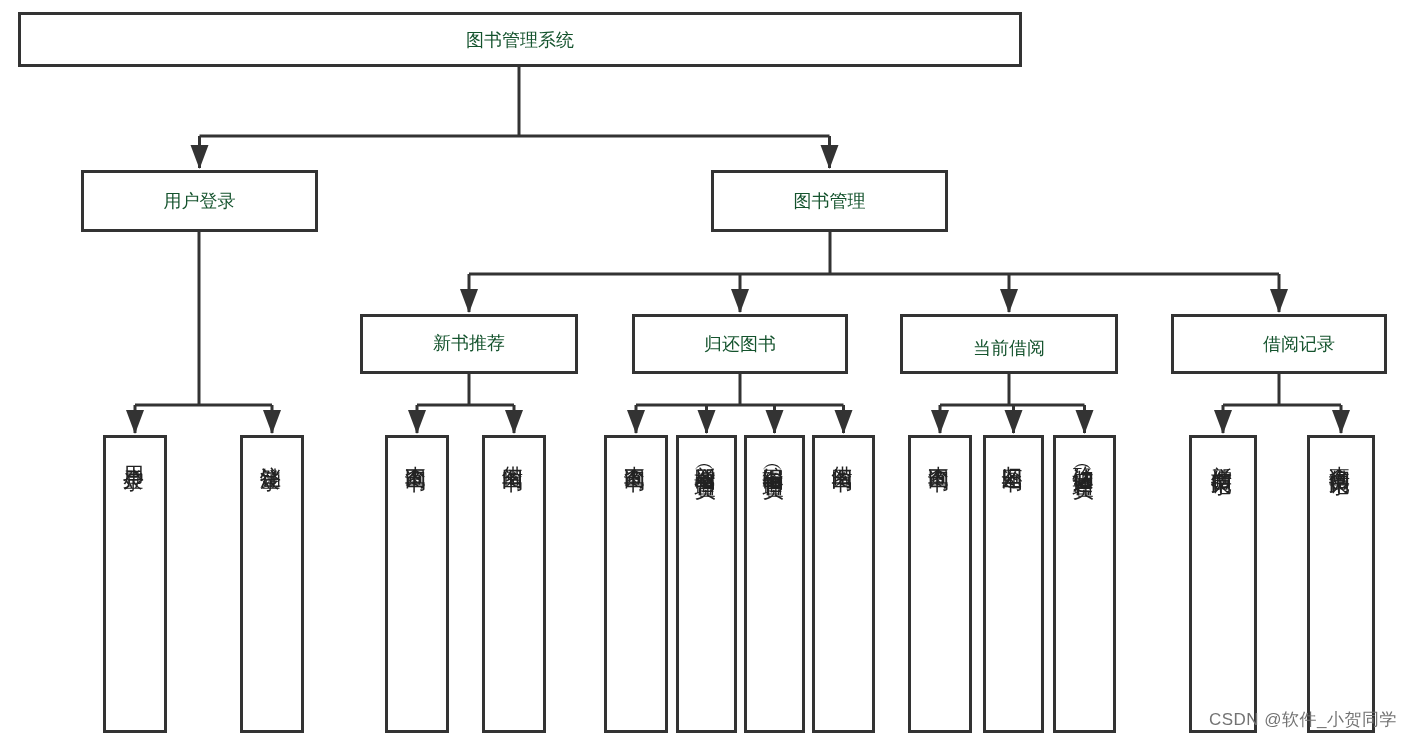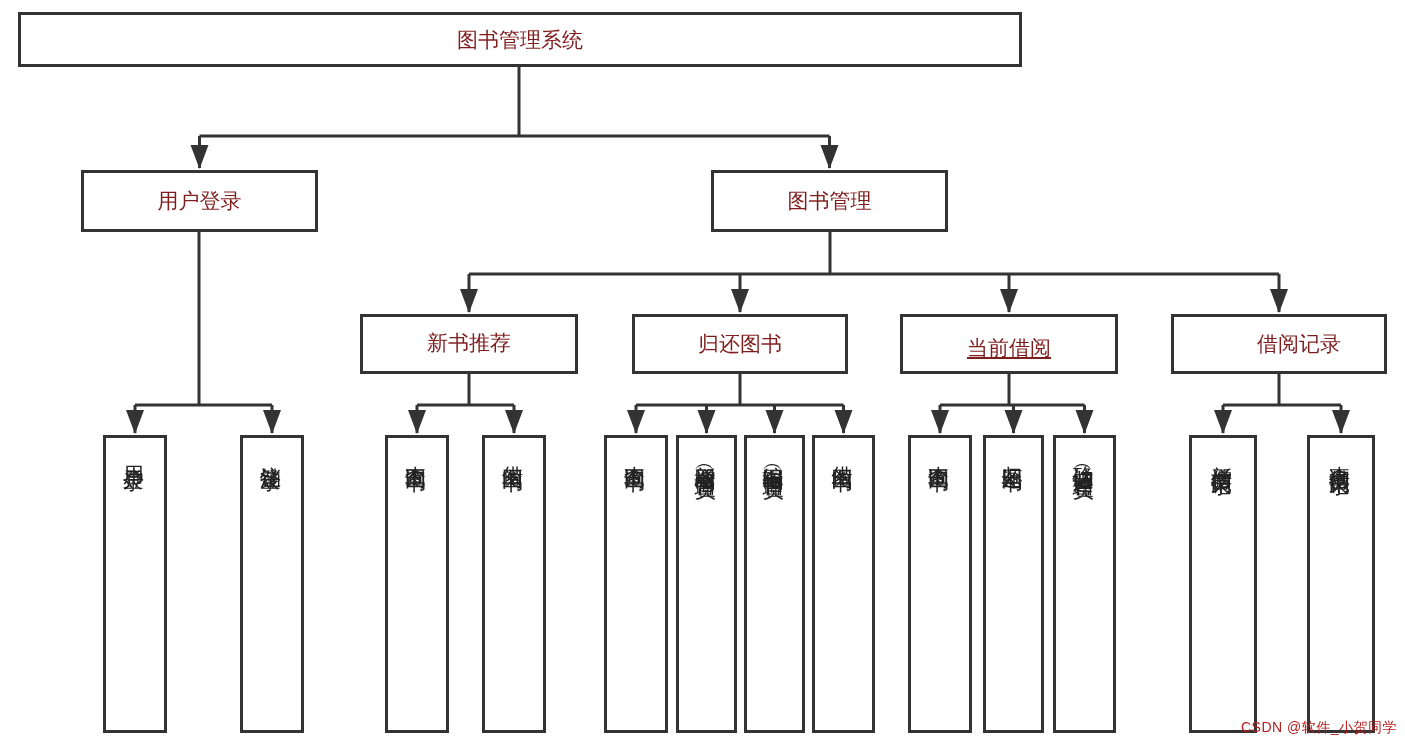--- a/index.html
+++ b/index.html
@@ -52,34 +52,34 @@
     line-height: 1.0;
     color: #222222;
     letter-spacing: 2px;
     text-align: start;
     white-space: nowrap;
     pointer-events: none;
   }
   .hlabel-wrap {
     position: absolute;
     font-family: "Liberation Sans", "DejaVu Sans", sans-serif;
-    font-size: 21px;
-    color: #7f1d1d;
+    font-size: 18px;
+    color: #14532d;
     display: flex;
     align-items: center;
     justify-content: center;
     pointer-events: none;
   }
   .watermark {
     position: absolute;
     right: 8px;
-    bottom: 10px;
+    bottom: 16px;
     font-family: "Liberation Sans", "DejaVu Sans", sans-serif;
-    font-size: 14px;
-    color: #b91c1c;
+    font-size: 17px;
+    color: #737373;
     letter-spacing: 0.5px;
     user-select: none;
   }
 </style>
 </head>
 <body>
 
 <div id="diagram-root">
   <svg class="diagram-canvas" viewBox="0 0 1405 747">
     <g id="connectors-layer">
@@ -158,21 +158,21 @@
         <rect x="1190.5" y="436.5" width="65" height="295" class="node-box"></rect>
         <rect x="1308.5" y="436.5" width="65" height="295" class="node-box"></rect>
       </g>
   </svg>
   <div id="labels-layer">
       <div class="hlabel-wrap" style="left: 18px; top: 12px; width: 1004px; height: 55px;">图书管理系统</div>
       <div class="hlabel-wrap" style="left: 81px; top: 170px; width: 237px; height: 62px;">用户登录</div>
       <div class="hlabel-wrap" style="left: 711px; top: 170px; width: 237px; height: 62px;">图书管理</div>
       <div class="hlabel-wrap" style="left: 360px; top: 314px; width: 218px; height: 58px;">新书推荐</div>
       <div class="hlabel-wrap" style="left: 632px; top: 314px; width: 216px; height: 60px;">归还图书</div>
-      <div class="hlabel-wrap" style="left: 900px; top: 314px; width: 218px; height: 68px; text-decoration: underline;">当前借阅</div>
+      <div class="hlabel-wrap" style="left: 900px; top: 314px; width: 218px; height: 68px;">当前借阅</div>
       <div class="hlabel-wrap" style="left: 1171px; top: 314px; width: 256px; height: 60px;">借阅记录</div>
       <div class="vlabel-wrap" style="left: 123.5px; top: 449px; height: 276px;">用户登录</div>
       <div class="vlabel-wrap" style="left: 260.5px; top: 449px; height: 276px;">注销登录</div>
       <div class="vlabel-wrap" style="left: 405.5px; top: 449px; height: 276px;">查询图书</div>
       <div class="vlabel-wrap" style="left: 502.5px; top: 449px; height: 276px;">借阅图书</div>
       <div class="vlabel-wrap" style="left: 624.5px; top: 449px; height: 276px;">查询图书</div>
       <div class="vlabel-wrap" style="left: 695px; top: 449px; height: 276px;">新增图书（管理员）</div>
       <div class="vlabel-wrap" style="left: 763px; top: 449px; height: 276px;">编辑图书（管理员）</div>
       <div class="vlabel-wrap" style="left: 832px; top: 449px; height: 276px;">借阅图书</div>
       <div class="vlabel-wrap" style="left: 928.5px; top: 449px; height: 276px;">查询图书</div>

